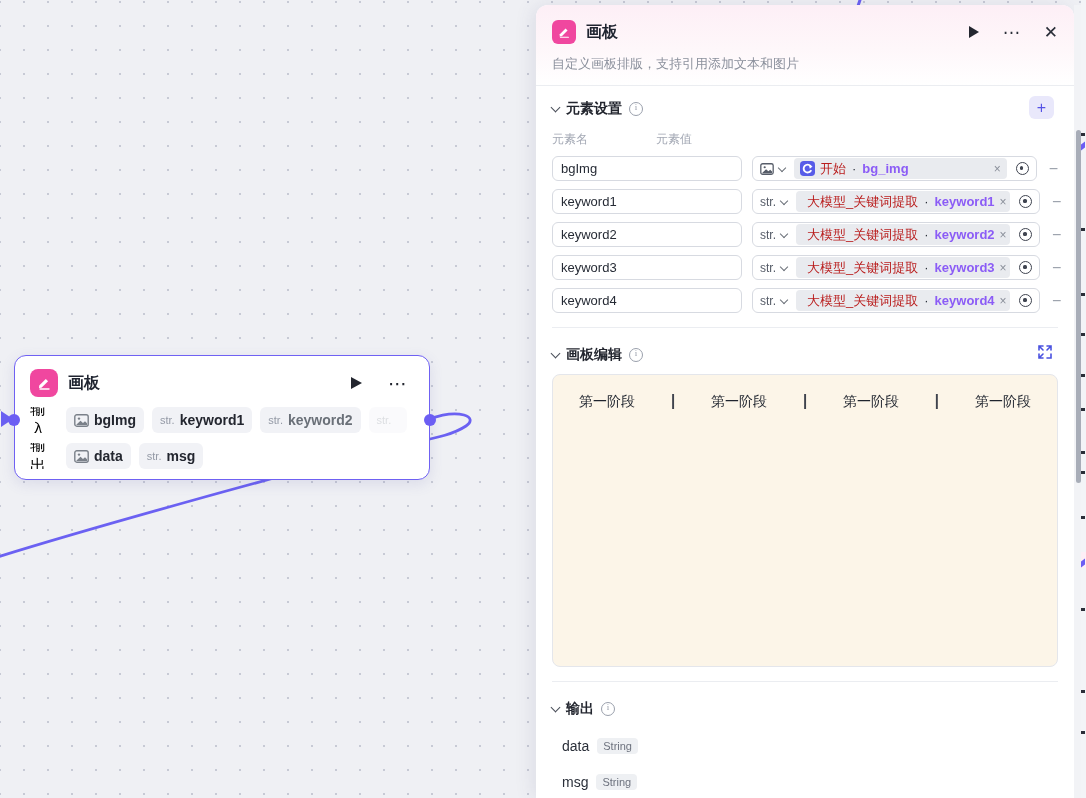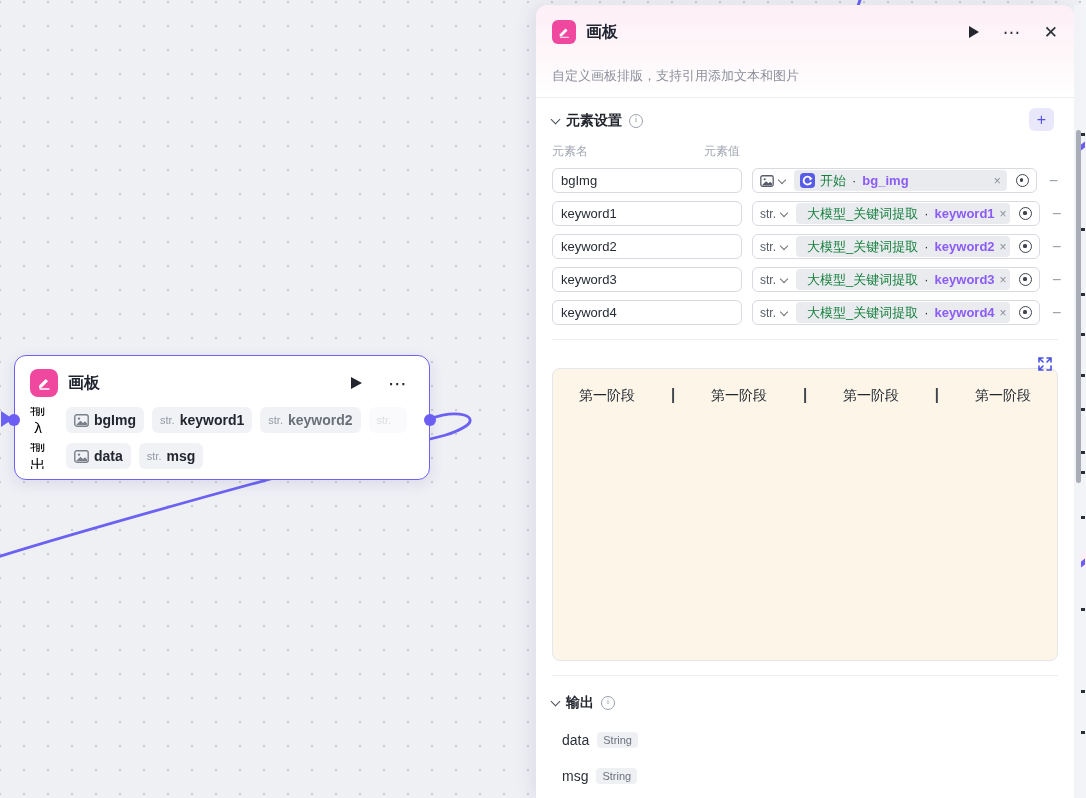--- a/index.html
+++ b/index.html
@@ -52,49 +52,49 @@
   .panel-header { background:linear-gradient(180deg,#fdeff6 0%, #fef7fa 55%, #ffffff 100%);
     padding:15px 16px 12px; }
   .panel-title-row { display:flex; align-items:center; gap:10px; }
   .panel-app-icon { width:24px; height:24px; border-radius:6px; background:#f0479f;
     display:flex; align-items:center; justify-content:center; flex:none; }
   .panel-title { font-size:16px; font-weight:700; color:#1f2430; flex:1; }
   .panel-actions { display:flex; align-items:center; gap:24px; }
   .panel-play { width:0; height:0; border-left:10px solid #23262f; border-top:6px solid transparent;
     border-bottom:6px solid transparent; }
   .icon-text { font-size:17px; color:#2a2e38; line-height:1; }
-  .panel-desc { margin-top:23px; font-size:13px; color:#8b909c; }
+  .panel-desc { margin-top:11px; font-size:13px; color:#8b909c; }
   .divider { height:1px; background:#ebedf1; }
 
   .section { padding:14px 16px 4px; position:relative; }
   .sec-title-row { display:flex; align-items:center; gap:7px; }
   .sec-title { font-size:14px; font-weight:700; color:#23262f; }
   .chev { width:7px; height:7px; border-right:1.6px solid #4a4f5a; border-bottom:1.6px solid #4a4f5a;
     transform:rotate(45deg); margin-top:-3px; }
   .info-i { width:14px; height:14px; border:1.2px solid #9aa0ac; border-radius:50%; position:relative; }
   .info-i::after { content:"i"; position:absolute; left:0; right:0; top:-1px; text-align:center;
     font-size:9px; color:#9aa0ac; font-family:"Liberation Serif",serif; }
   .add-btn { position:absolute; right:20px; top:10px; width:25px; height:23px; background:#e9e8fb;
     border-radius:6px; color:#5653e6; font-size:16px; display:flex; align-items:center;
     justify-content:center; }
 
   .col-labels { display:flex; margin-top:13px; font-size:12px; color:#a3a8b4; }
-  .col-labels .c2 { margin-left:116px; }
+  .col-labels .c2 { margin-left:68px; }
 
   .el-row { display:flex; align-items:center; margin-top:8px; }
   .name-input { width:190px; height:25px; border:1px solid #d7dae1; border-radius:6px; background:#fff;
     font-size:13px; color:#262b35; padding:0 8px; font-family:inherit; outline:none; }
   .val-group { margin-left:10px; width:288px; height:25px; border:1px solid #d7dae1; border-radius:6px;
     display:flex; align-items:center; background:#fff; }
   .type-seg { display:flex; align-items:center; gap:5px; padding:0 7px; flex:none; }
   .type-seg .t { font-size:12px; color:#565c68; }
   .type-seg .chev { width:6px; height:6px; margin-top:-2px; border-color:#6a7078; }
   .ref-chip { flex:1; display:flex; align-items:center; gap:5px; background:#e9ebef; border-radius:4px;
     height:21px; margin:0 2px; padding:0 6px; min-width:0; }
-  .ref-chip .txt { font-size:13px; color:#15803d; white-space:nowrap; }
+  .ref-chip .txt { font-size:13px; color:#b91c1c; white-space:nowrap; }
   .ref-chip .dot { font-size:13px; color:#2a2f39; margin:0 1px; }
   .ref-chip .fld { font-size:13px; font-weight:700; color:#8b5cf6; white-space:nowrap; }
   .ref-chip .clr { margin-left:auto; font-size:12px; color:#8a8f9a; }
   .target { width:13px; height:13px; border:1.4px solid #3f4450; border-radius:50%; position:relative;
     margin:0 7px; flex:none; }
   .target::after { content:""; position:absolute; left:3.4px; top:3.4px; width:3.2px; height:3.2px;
     border-radius:50%; background:#3f4450; }
   .row-minus { margin-left:12px; font-size:16px; color:#9aa0ab; line-height:1; }
 
   .sec-div { margin-top:14px; }
@@ -336,20 +336,25 @@
           </span>
           <span class="target"></span>
         </div>
         <span class="row-minus">−</span>
       </div>
 
       <div class="divider sec-div"></div>
     </div>
 
     <div class="section">
+      <div class="sec-title-row">
+        <span class="chev"></span>
+        <span class="sec-title">画板编辑</span>
+        <span class="info-i"></span>
+      </div>
       <svg class="expand-ic" width="14" height="14" viewBox="0 0 14 14">
         <path d="M1 5 V1 H5 M5 5 L1.5 1.5" fill="none" stroke="#4a52e0" stroke-width="1.6" stroke-linecap="round"></path>
         <path d="M9 13 H13 V9" fill="none" stroke="#4a52e0" stroke-width="1.6" stroke-linecap="round"></path>
         <path d="M13 5 V1 H9 M9 5 L12.5 1.5" fill="none" stroke="#4a52e0" stroke-width="1.6" stroke-linecap="round"></path>
         <path d="M1 9 V13 H5 M5 9 L1.5 12.5" fill="none" stroke="#4a52e0" stroke-width="1.6" stroke-linecap="round"></path>
       </svg>
 
       <div class="preview">
         <span class="pv-text">第一阶段</span>
         <span class="pv-bar">|</span>

